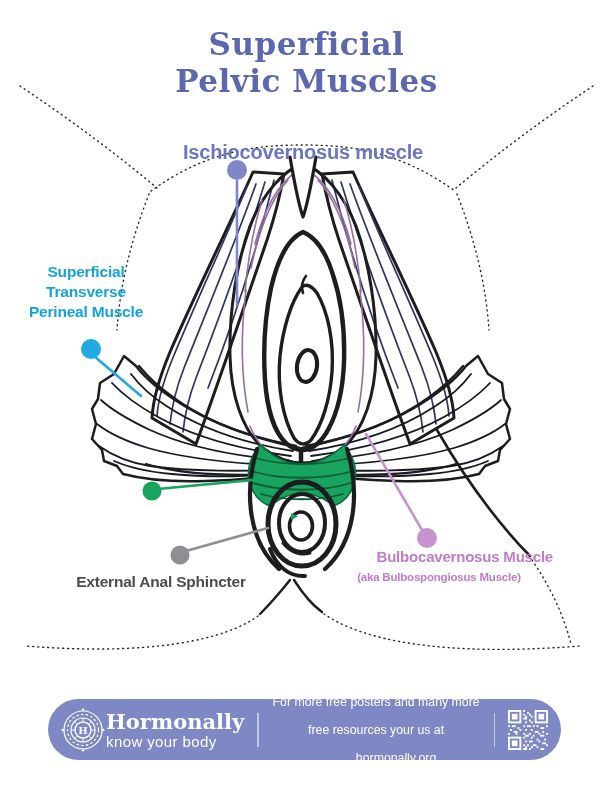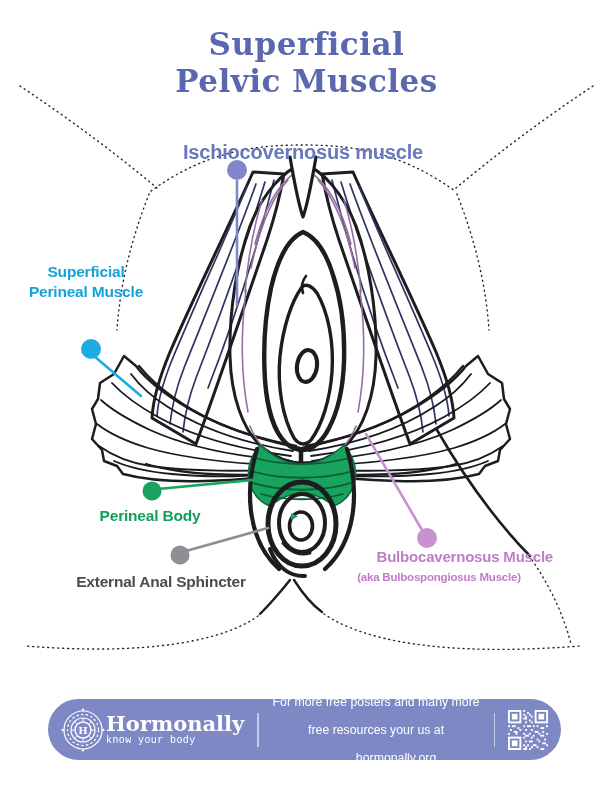--- a/index.html
+++ b/index.html
@@ -19,21 +19,21 @@
   .lbl-bulbo{left:325px;top:548px;width:228px;color:#c07cc8;}
   .lbl-bulbo .l1{font-size:15px;font-weight:700;display:block;text-align:right;}
   .lbl-bulbo .l2{font-size:11.5px;font-weight:700;display:block;margin-top:6px;}
 
   
   .footer{position:absolute;left:48px;top:699px;width:513px;height:61px;border-radius:31px;
           background:#7e88c5;display:flex;align-items:center;color:#ffffff;}
   .logo{margin-left:13px;flex:0 0 auto;}
   .brand{margin-left:1px;line-height:1;}
   .brand .name{font-family:"DejaVu Serif","Liberation Serif",serif;font-weight:600;font-size:21px;}
-  .brand .tag{font-size:10px;letter-spacing:.4px;margin-top:2px;font-family:Liberation Mono, monospace;}
+  .brand .tag{font-size:15px;letter-spacing:.4px;margin-top:2px;font-family:Liberation Sans, sans-serif;}
   .vdiv{width:1.5px;height:34px;background:rgba(255,255,255,.55);margin:0 13px;flex:0 0 auto;}
   .msg{flex:1 1 auto;text-align:center;font-size:12.3px;line-height:28px;}
   .msg b{font-weight:400;margin-left:40px;}
   .qr{margin-right:13px;flex:0 0 auto;}
 
   
   .ink{stroke:#1d1c1f;fill:none;stroke-linecap:round;stroke-linejoin:round;}
   .dot{stroke:#232323;fill:none;stroke-width:1.4;stroke-dasharray:1 4;stroke-linecap:round;}
 </style>
 </head>
@@ -167,24 +167,24 @@
 
   <div class="title">
     <div>Superficial</div>
     <div>Pelvic Muscles</div>
   </div>
 
   <div class="lbl lbl-ischio">Ischiocovernosus muscle</div>
 
   <div class="lbl lbl-trans">
     <span style="display:block">Superficial</span>
+    <span style="display:block">Transverse</span>
     <span style="display:block">Perineal Muscle</span>
   </div>
 
-  <div class="lbl lbl-peribody">Perineal Body</div>
 
   <div class="lbl lbl-anal">External Anal Sphincter</div>
 
   <div class="lbl lbl-bulbo">
     <span class="l1">Bulbocavernosus Muscle</span>
     <span class="l2">(aka Bulbospongiosus Muscle)</span>
   </div>
 
   <div class="footer">
     <svg class="logo" width="44" height="44" viewBox="0 0 44 44">

